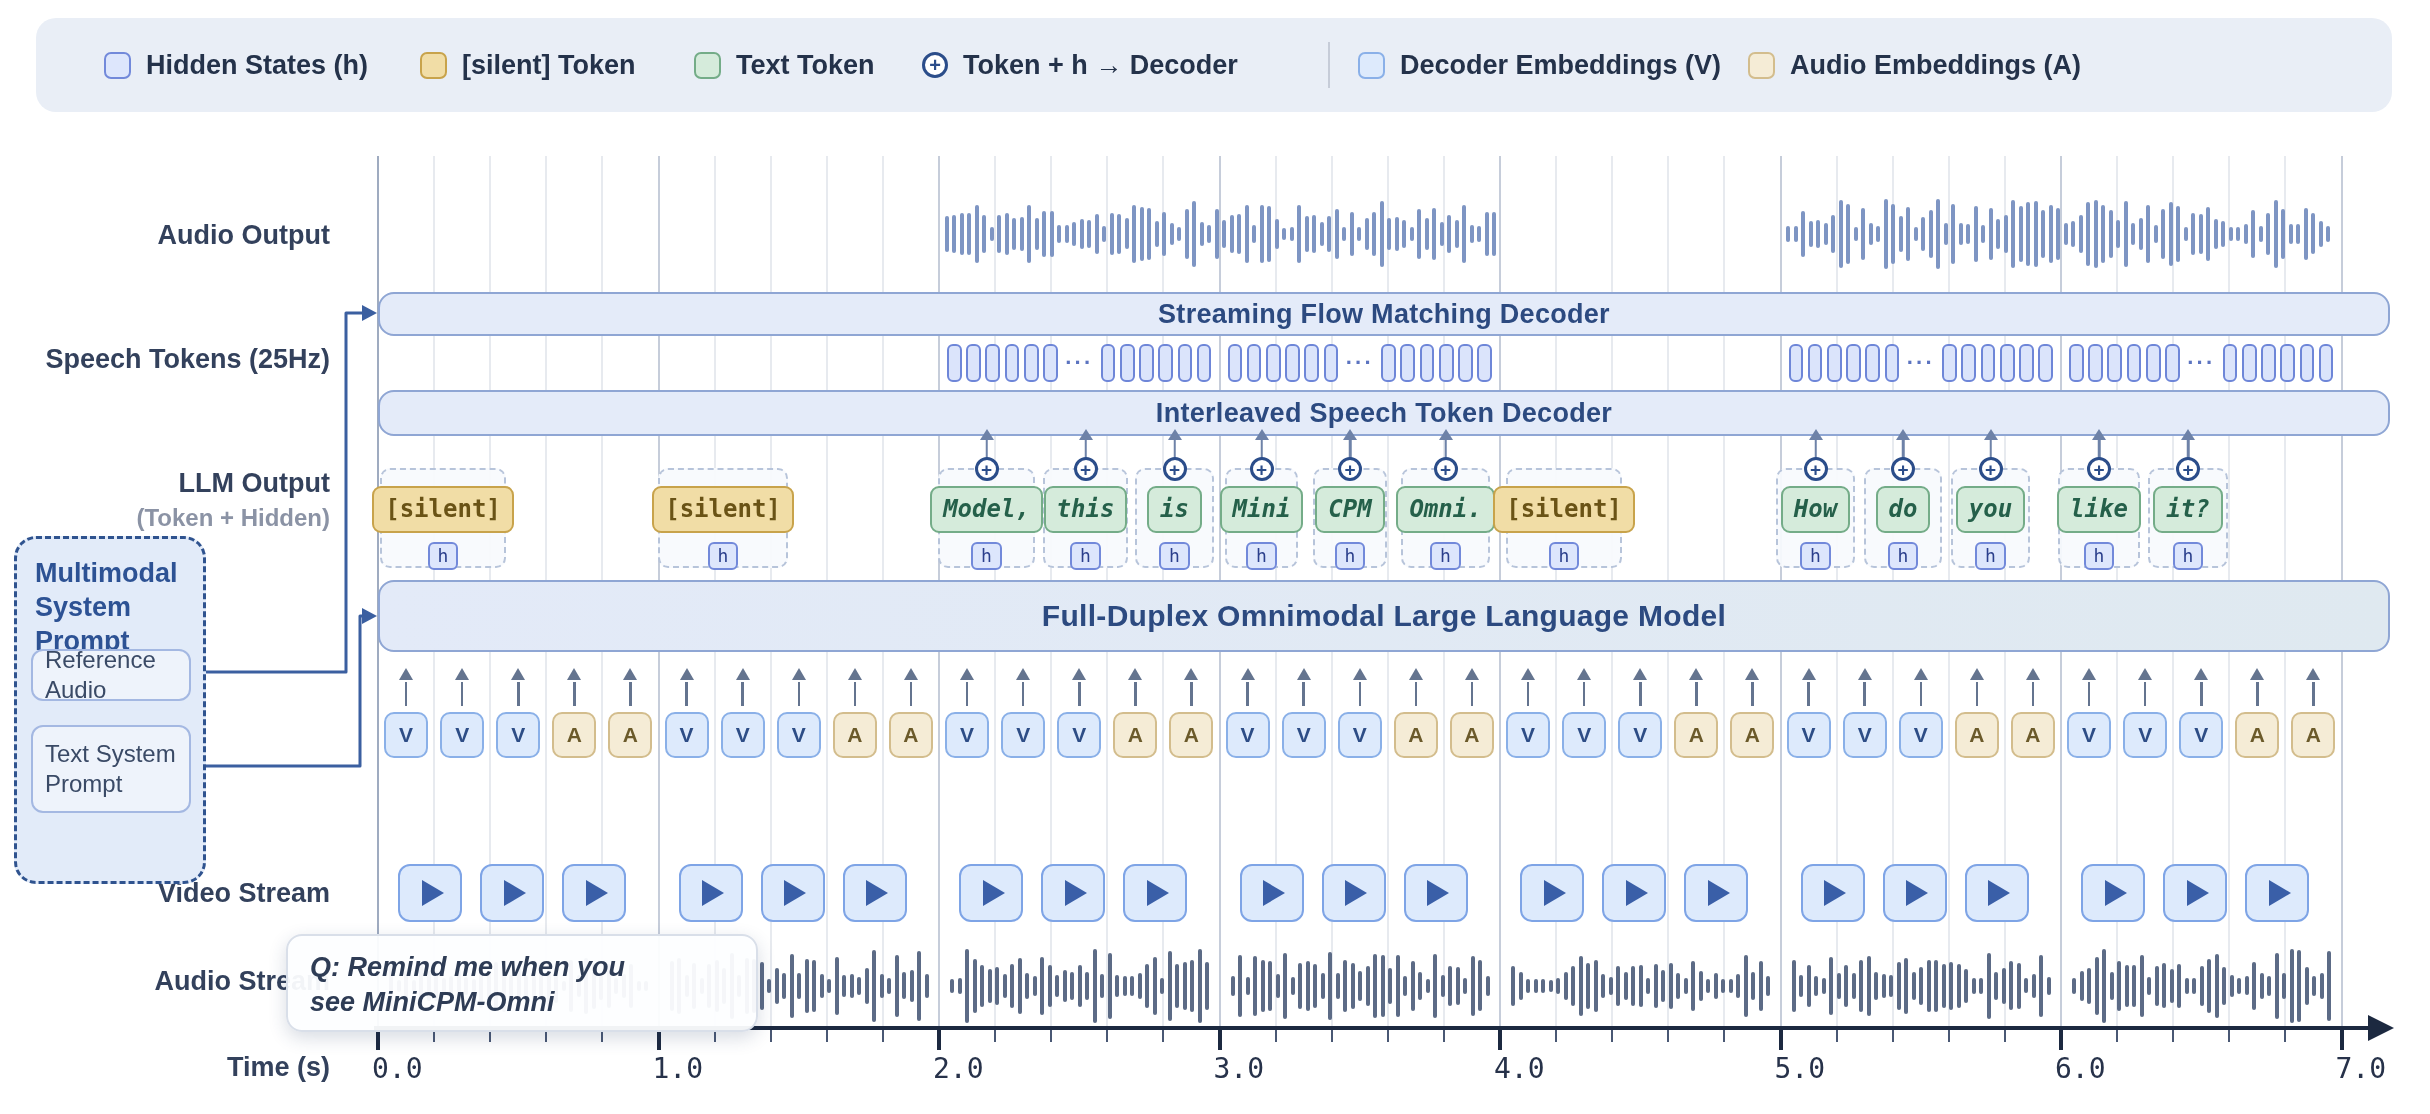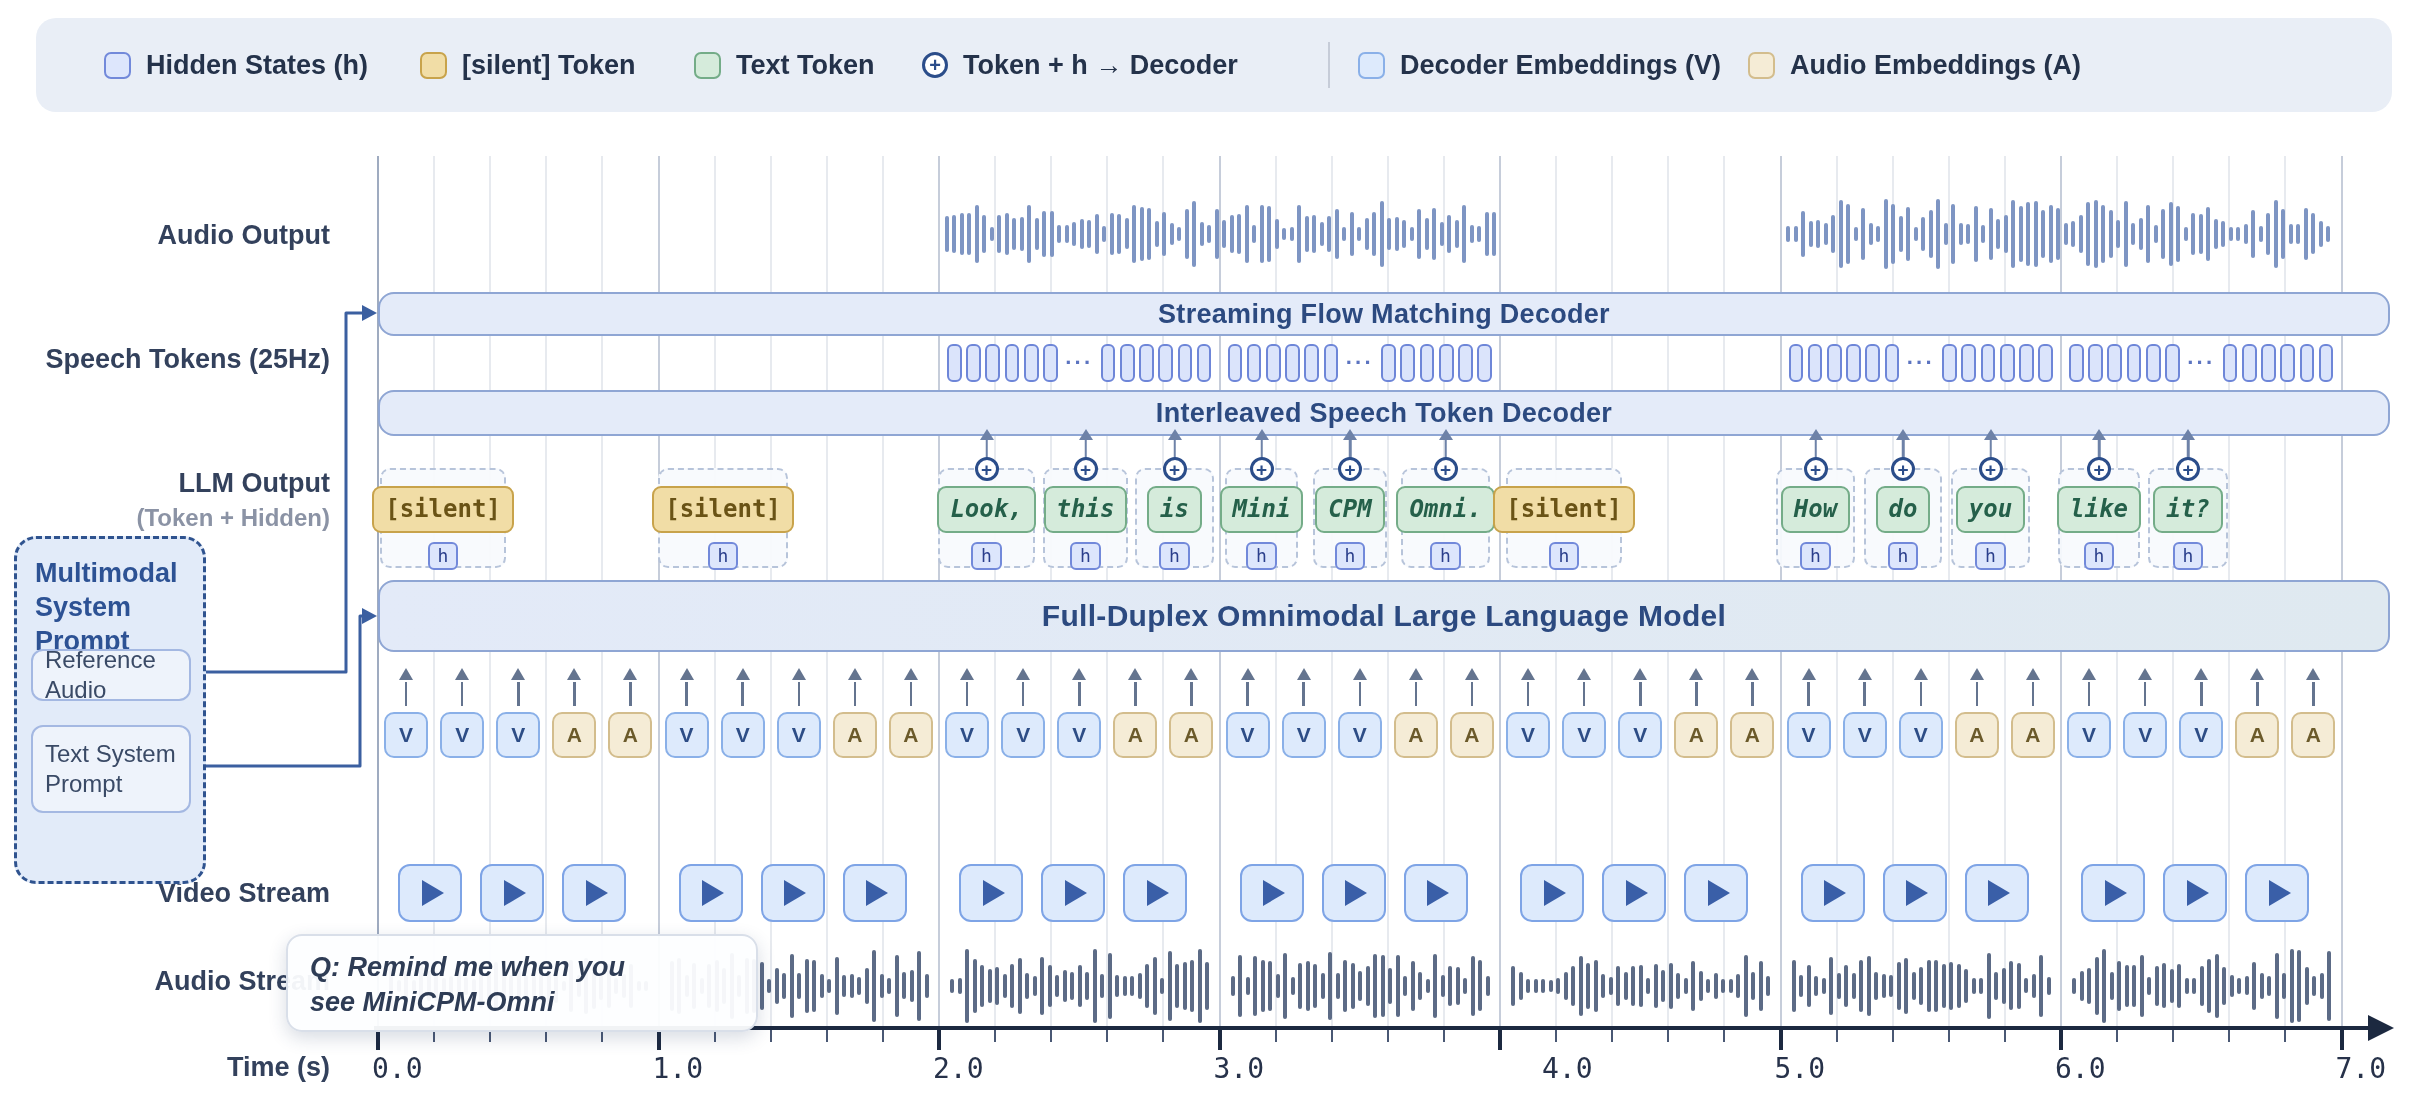--- a/index.html
+++ b/index.html
@@ -242,21 +242,21 @@
         <div class="h-box">h</div>
       </div>
       <div class="llm-cell" style="left: 658px; width: 130px;">
         <div class="token-box token-silent">[silent]</div>
         <div class="h-box">h</div>
       </div>
       <div class="llm-cell" style="left: 938px; width: 97px;">
         <div class="cell-plus">+</div>
         <div class="cell-arrow-stem"></div>
         <div class="cell-arrow-head"></div>
-        <div class="token-box token-text">Look,</div>
+        <div class="token-box token-text">Model,</div>
         <div class="h-box">h</div>
       </div>
       <div class="llm-cell" style="left: 1043px; width: 85px;">
         <div class="cell-plus">+</div>
         <div class="cell-arrow-stem"></div>
         <div class="cell-arrow-head"></div>
         <div class="token-box token-text">this</div>
         <div class="h-box">h</div>
       </div>
       <div class="llm-cell" style="left: 1135px; width: 79px;">
@@ -927,21 +927,21 @@
       <div class="tick-major" style="left: 2059px;"></div>
       <div class="tick-minor" style="left: 2116.1px;"></div>
       <div class="tick-minor" style="left: 2172.2px;"></div>
       <div class="tick-minor" style="left: 2228.3px;"></div>
       <div class="tick-minor" style="left: 2284.4px;"></div>
       <div class="tick-major" style="left: 2339.5px;"></div>
       <div class="time-label" style="left: 372px;">0.0</div>
       <div class="time-label" style="left: 652.5px; text-align: right;">1.0</div>
       <div class="time-label" style="left: 933px;">2.0</div>
       <div class="time-label" style="left: 1213.5px;">3.0</div>
-      <div class="time-label" style="left: 1542px;">4.0</div>
+      <div class="time-label" style="left: 1494px;">4.0</div>
       <div class="time-label" style="left: 1774.5px;">5.0</div>
       <div class="time-label" style="left: 2055px;">6.0</div>
       <div class="time-label" style="left: 2335.5px;">7.0</div>
     </div>
   <div id="row-label-layer">
       <div class="row-label" style="left: 10px; top: 220px;">Audio Output</div>
       <div class="row-label" style="left: 10px; top: 344px;">Speech Tokens (25Hz)</div>
       <div class="row-label" style="left: 10px; top: 468px;">LLM Output</div>
       <div class="row-label" style="left: 10px; top: 878px;">Video Stream</div>
       <div class="row-label" style="left: 10px; top: 966px;">Audio Stream</div>

